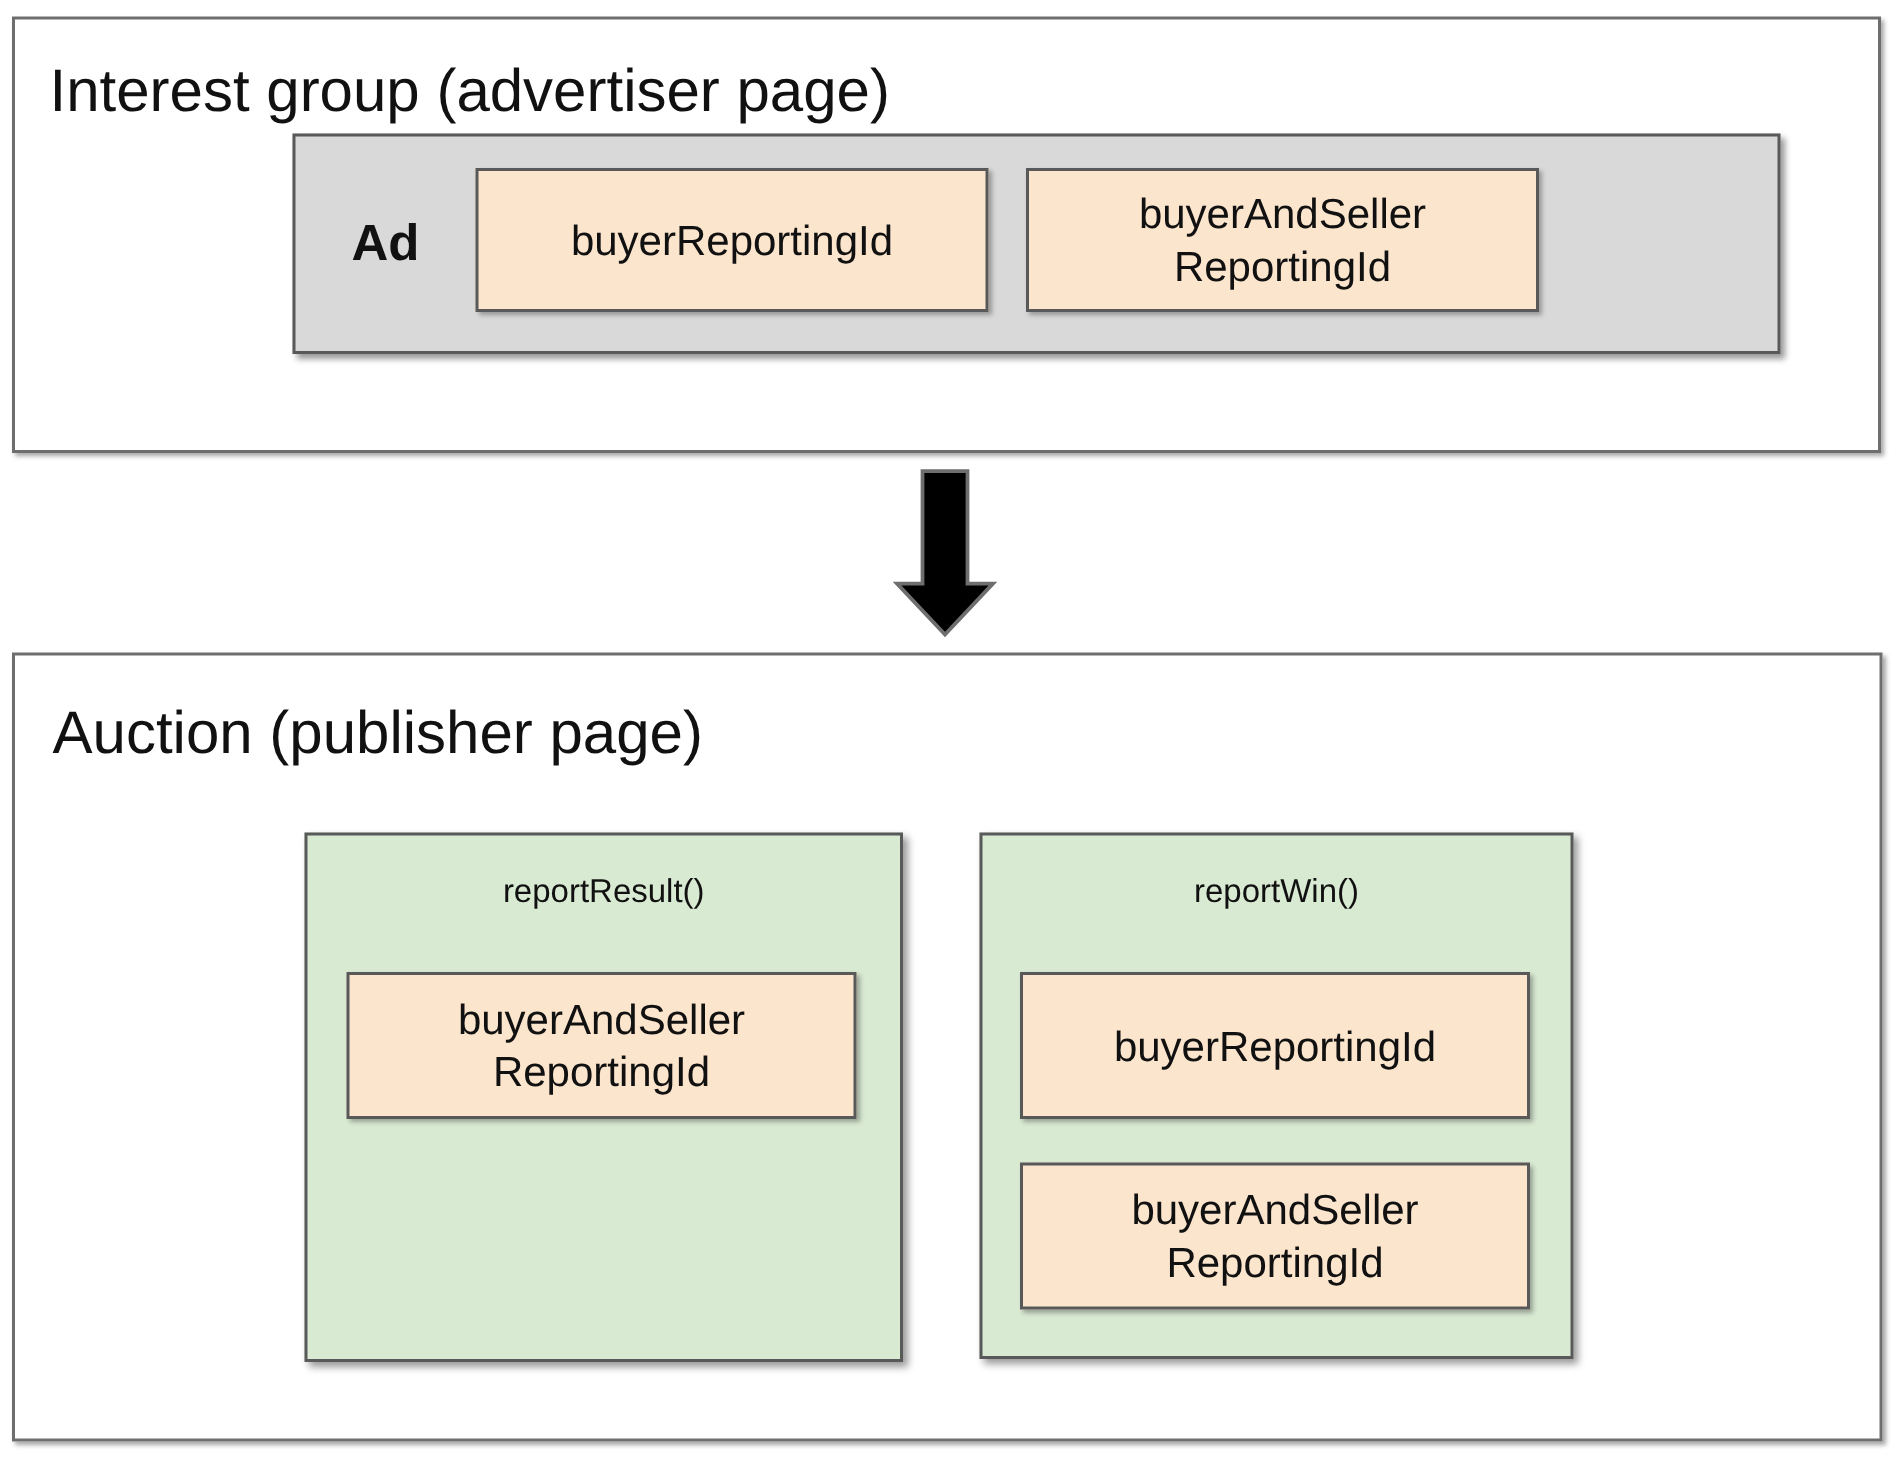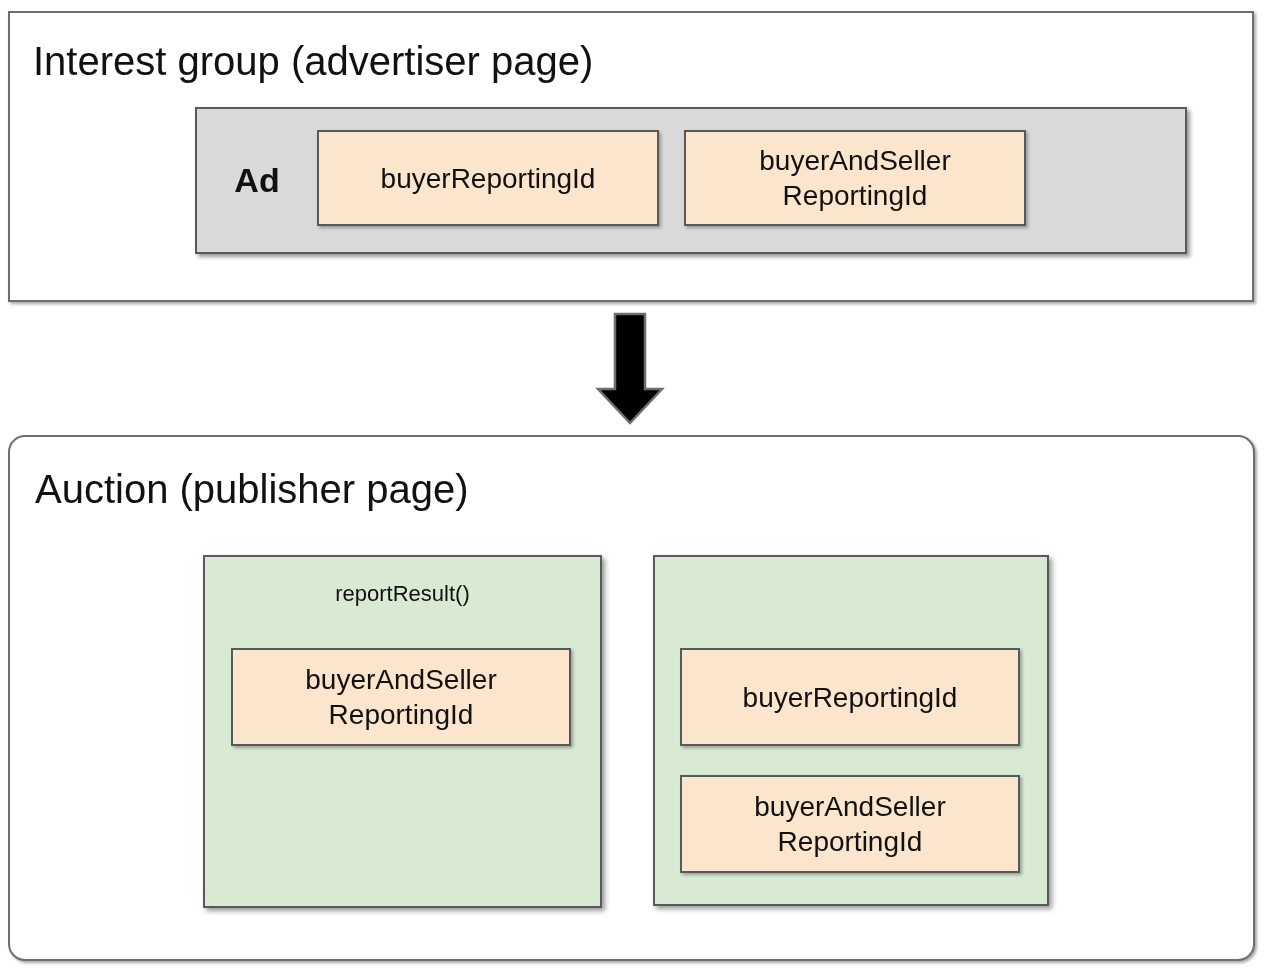--- a/index.html
+++ b/index.html
@@ -23,32 +23,32 @@
   }
   .outer-box{
     position:absolute;
     box-sizing:border-box;
     background:var(--c-background);
     border:2px solid var(--c-outer-border);
     box-shadow:2px 2px 3px rgba(0,0,0,.35);
     text-decoration:underline;
   }
   .outer-box.top{left:8px;top:11px;width:1246px;height:291px;}
-  .outer-box.bottom{left:8px;top:435px;width:1247px;height:526px;border-radius:17px;}
+  .outer-box.bottom{left:8px;top:435px;width:1247px;height:526px;}
   .section-title{
     position:absolute;
     font-size:40px;
     line-height:1.2;
     white-space:nowrap;
   }
   .outer-box.top .section-title{left:23px;top:24px;}
   .outer-box.bottom .section-title{left:25px;top:28px;}
   .ad-box{
     position:absolute;
-    left:185px;top:94px;width:992px;height:147px;
+    left:185px;top:76px;width:992px;height:147px;
     box-sizing:border-box;
     background:var(--c-ad-fill);
     border:2px solid var(--c-inner-border);
     box-shadow:3px 3px 4px rgba(0,0,0,.4);
   }
   .ad-label{
     position:absolute;
     left:0;top:0;bottom:0;width:120px;
     display:flex;align-items:center;justify-content:center;
     font-size:34px;font-weight:bold;
@@ -114,19 +114,20 @@
   <section class="outer-box bottom">
     <div class="section-title">Auction (publisher page)</div>
 
     <div class="fn-box report-result">
       <div class="fn-title">reportResult()</div>
       <div class="chip pos-1">buyerAndSeller
 ReportingId</div>
     </div>
 
     <div class="fn-box report-win">
+      <div class="fn-title">reportWin()</div>
       <div class="chip pos-1">buyerReportingId</div>
       <div class="chip pos-2">buyerAndSeller
 ReportingId</div>
     </div>
   </section>
 
 </div>
 
 </body></html>

